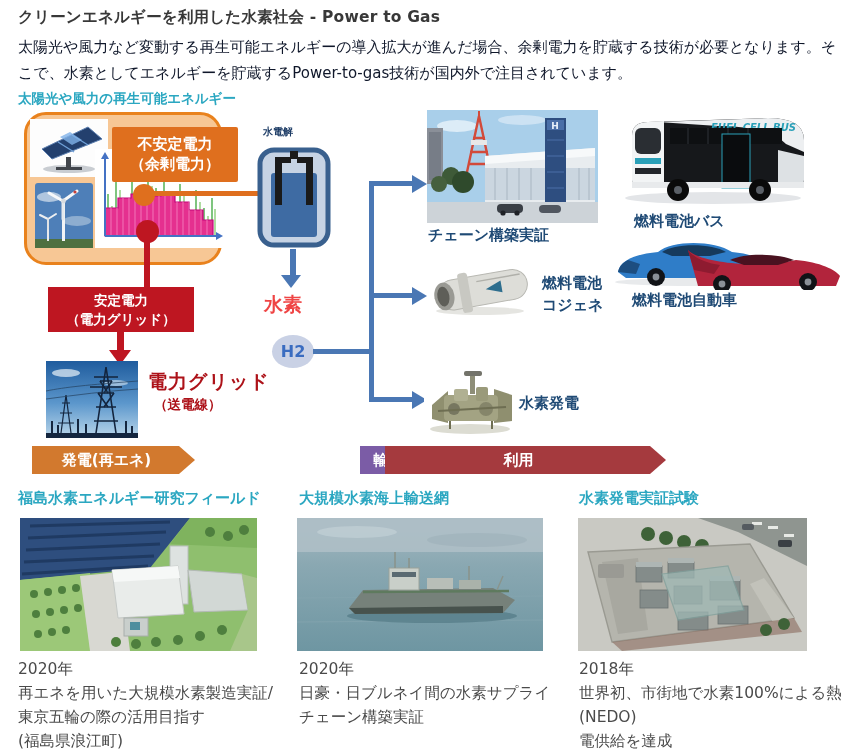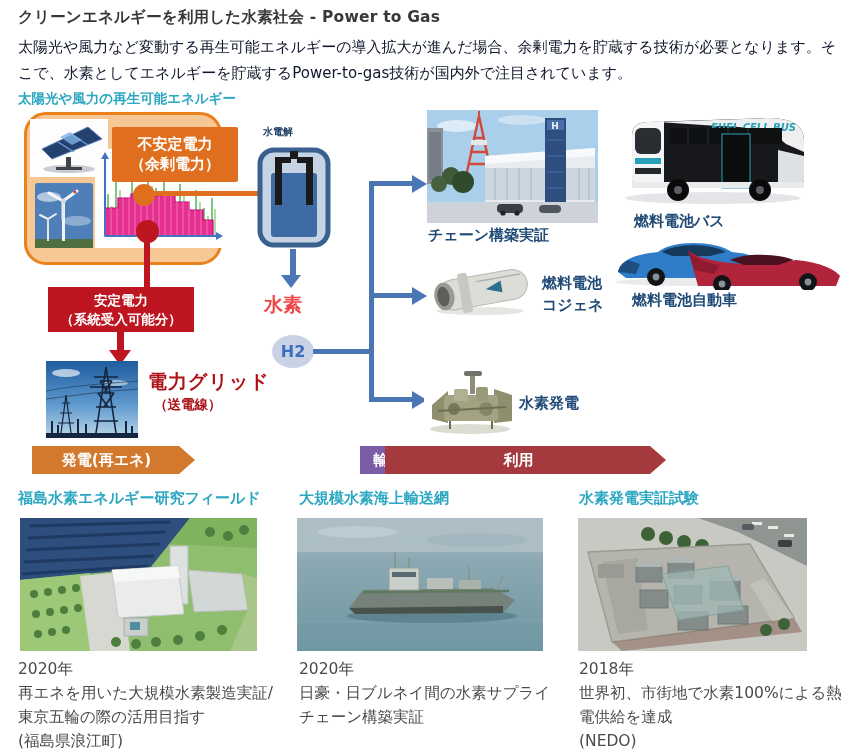--- a/index.html
+++ b/index.html
@@ -157,21 +157,21 @@
     <div>不安定電力</div>
     <div>（余剰電力）</div>
   </div>
   <div class="abs orange-dot"></div>
   <div class="abs orange-line"></div>
 
   <div class="abs red-dot"></div>
   <div class="abs red-vline"></div>
   <div class="abs stable-box">
     <div>安定電力</div>
-    <div>（系統受入可能分）</div>
+    <div>（電力グリッド）</div>
   </div>
   <div class="abs red-arrow-stem"></div>
   <div class="abs red-arrow-head"></div>
 
   <div class="abs grid-img">
     <svg viewBox="0 0 92 77">
       <defs>
         <linearGradient id="skyg" x1="0" y1="0" x2="0" y2="1">
           <stop offset="0" stop-color="#1F5C9E"></stop>
             <stop offset="0.55" stop-color="#5C97CC"></stop>
@@ -497,17 +497,17 @@
     <div>(福島県浪江町)</div>
   </div>
   <div class="abs proj-cap pc2">
     <div>2020年</div>
     <div>日豪・日ブルネイ間の水素サプライ</div>
     <div>チェーン構築実証</div>
   </div>
   <div class="abs proj-cap pc3">
     <div>2018年</div>
     <div>世界初、市街地で水素100%による熱</div>
+    <div>(NEDO)</div>
     <div>電供給を達成</div>
-    <div>(NEDO)</div>
   </div>
 
 </div>
 
 </body></html>

